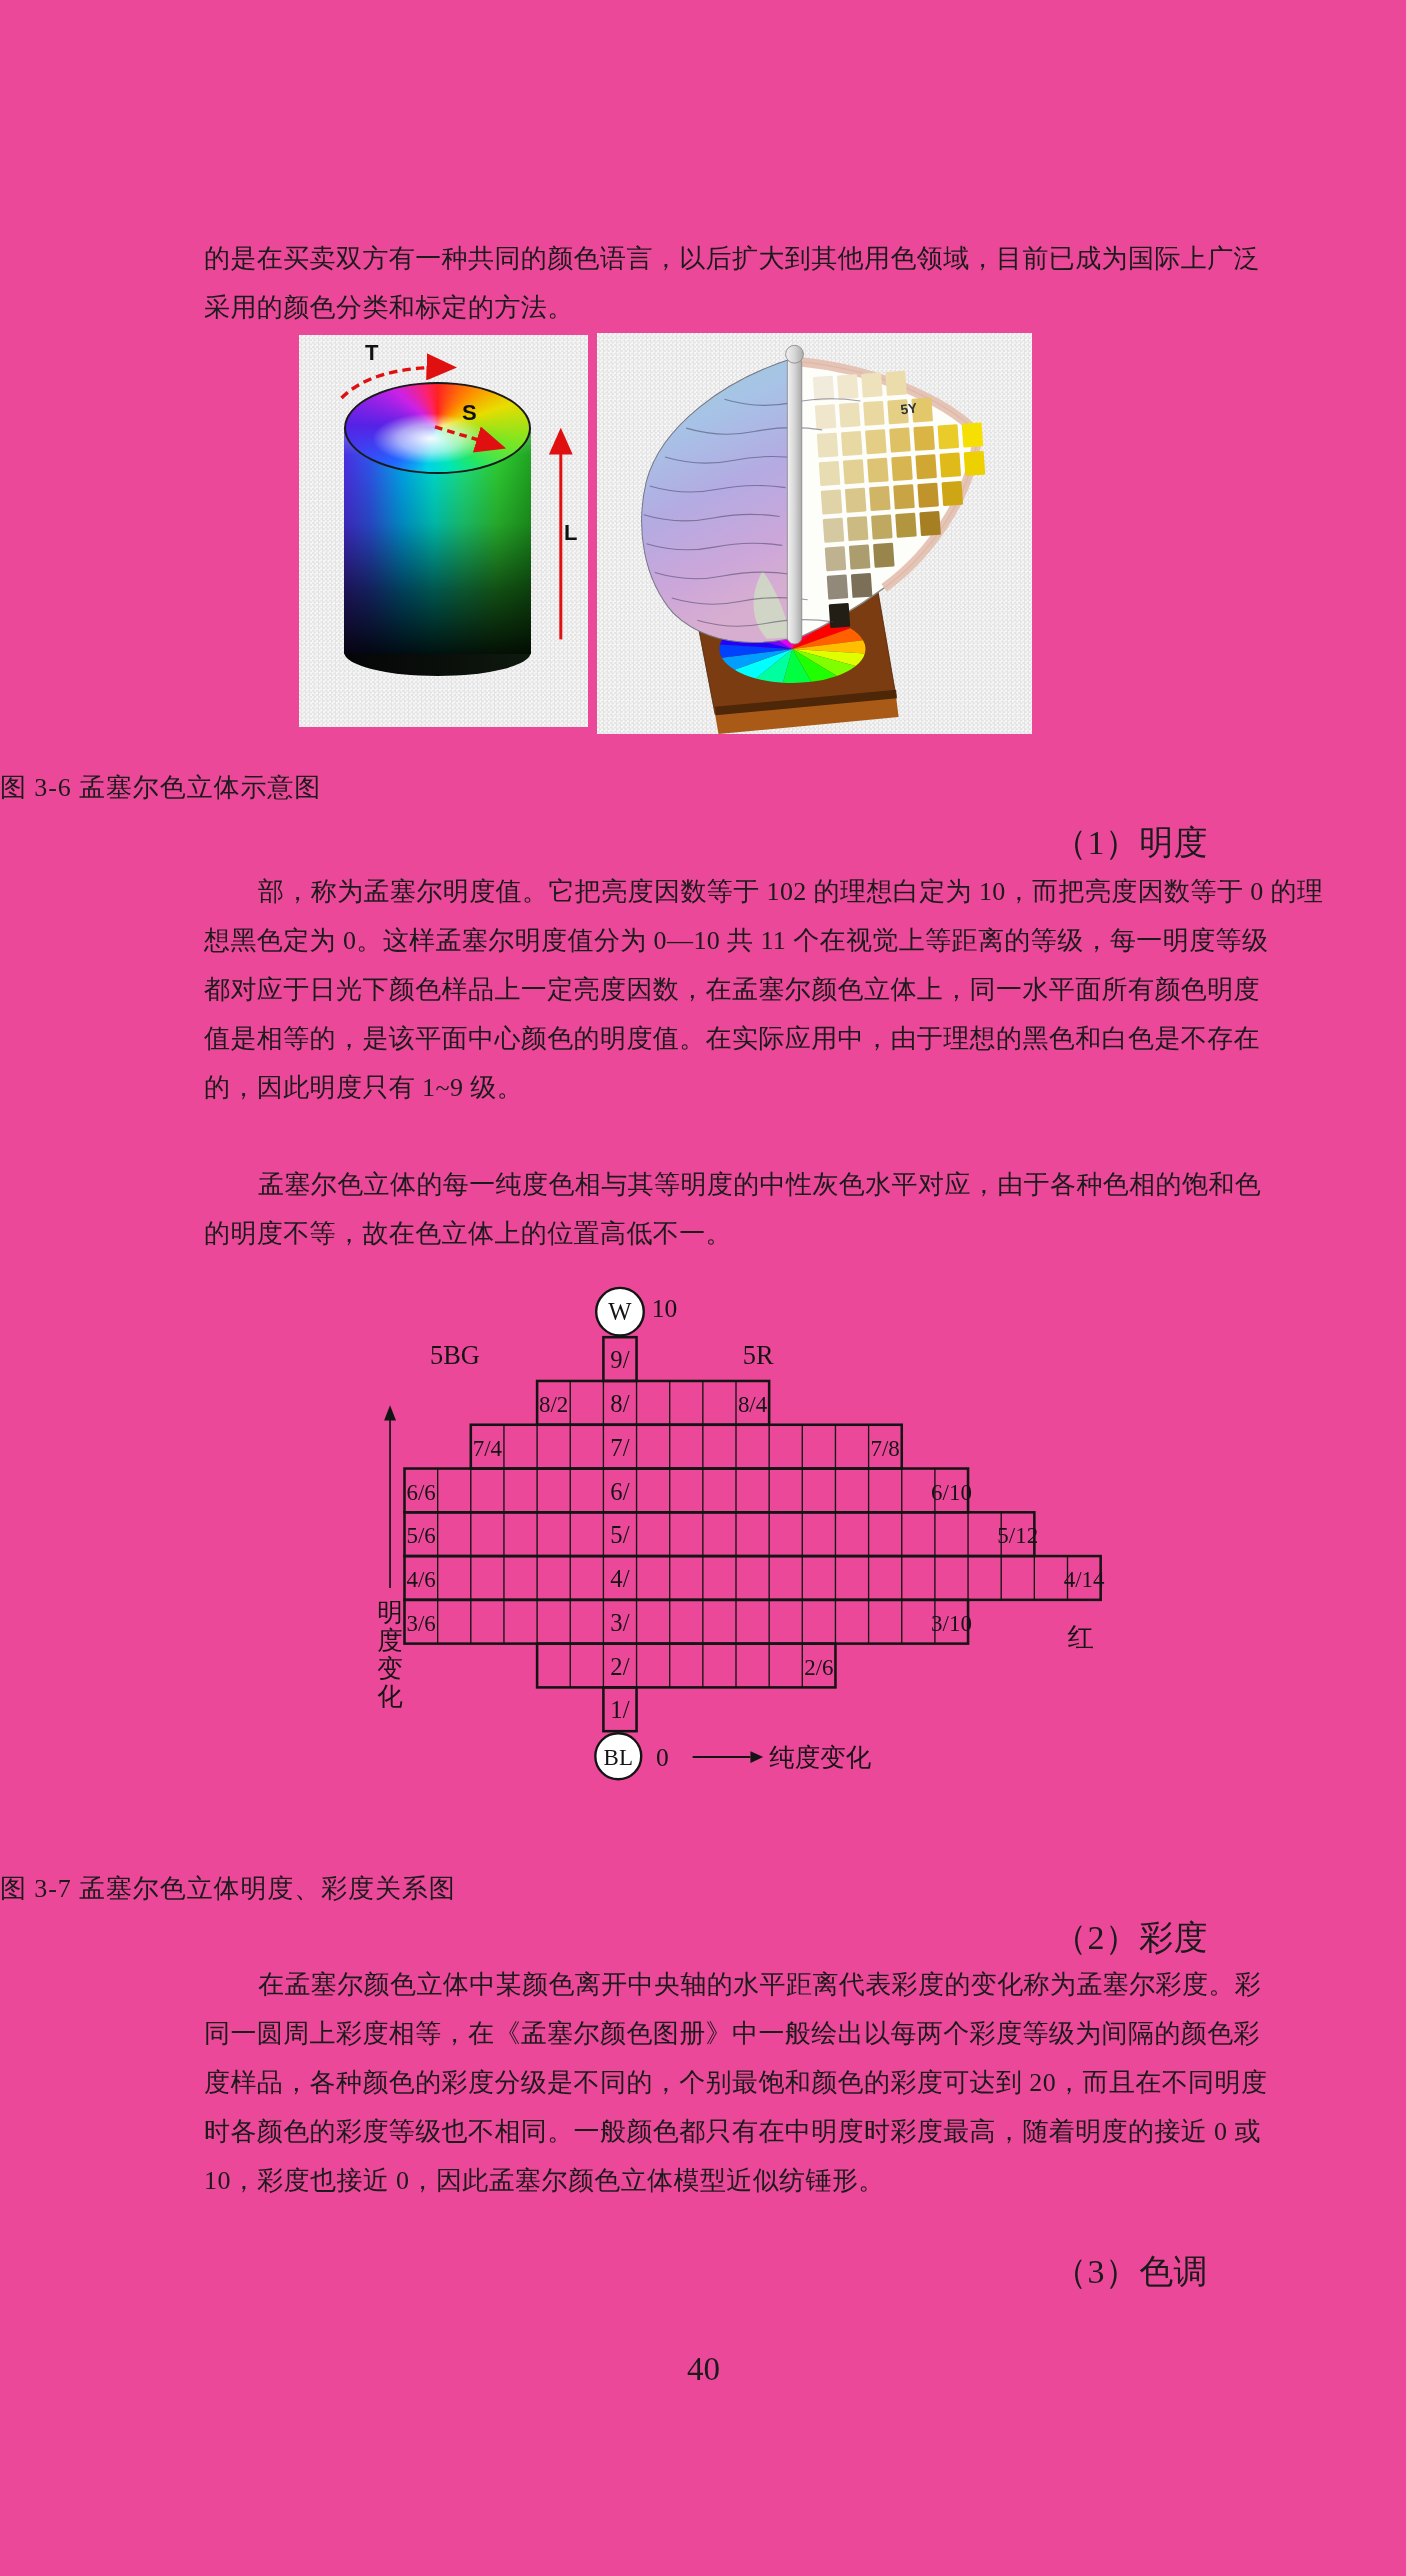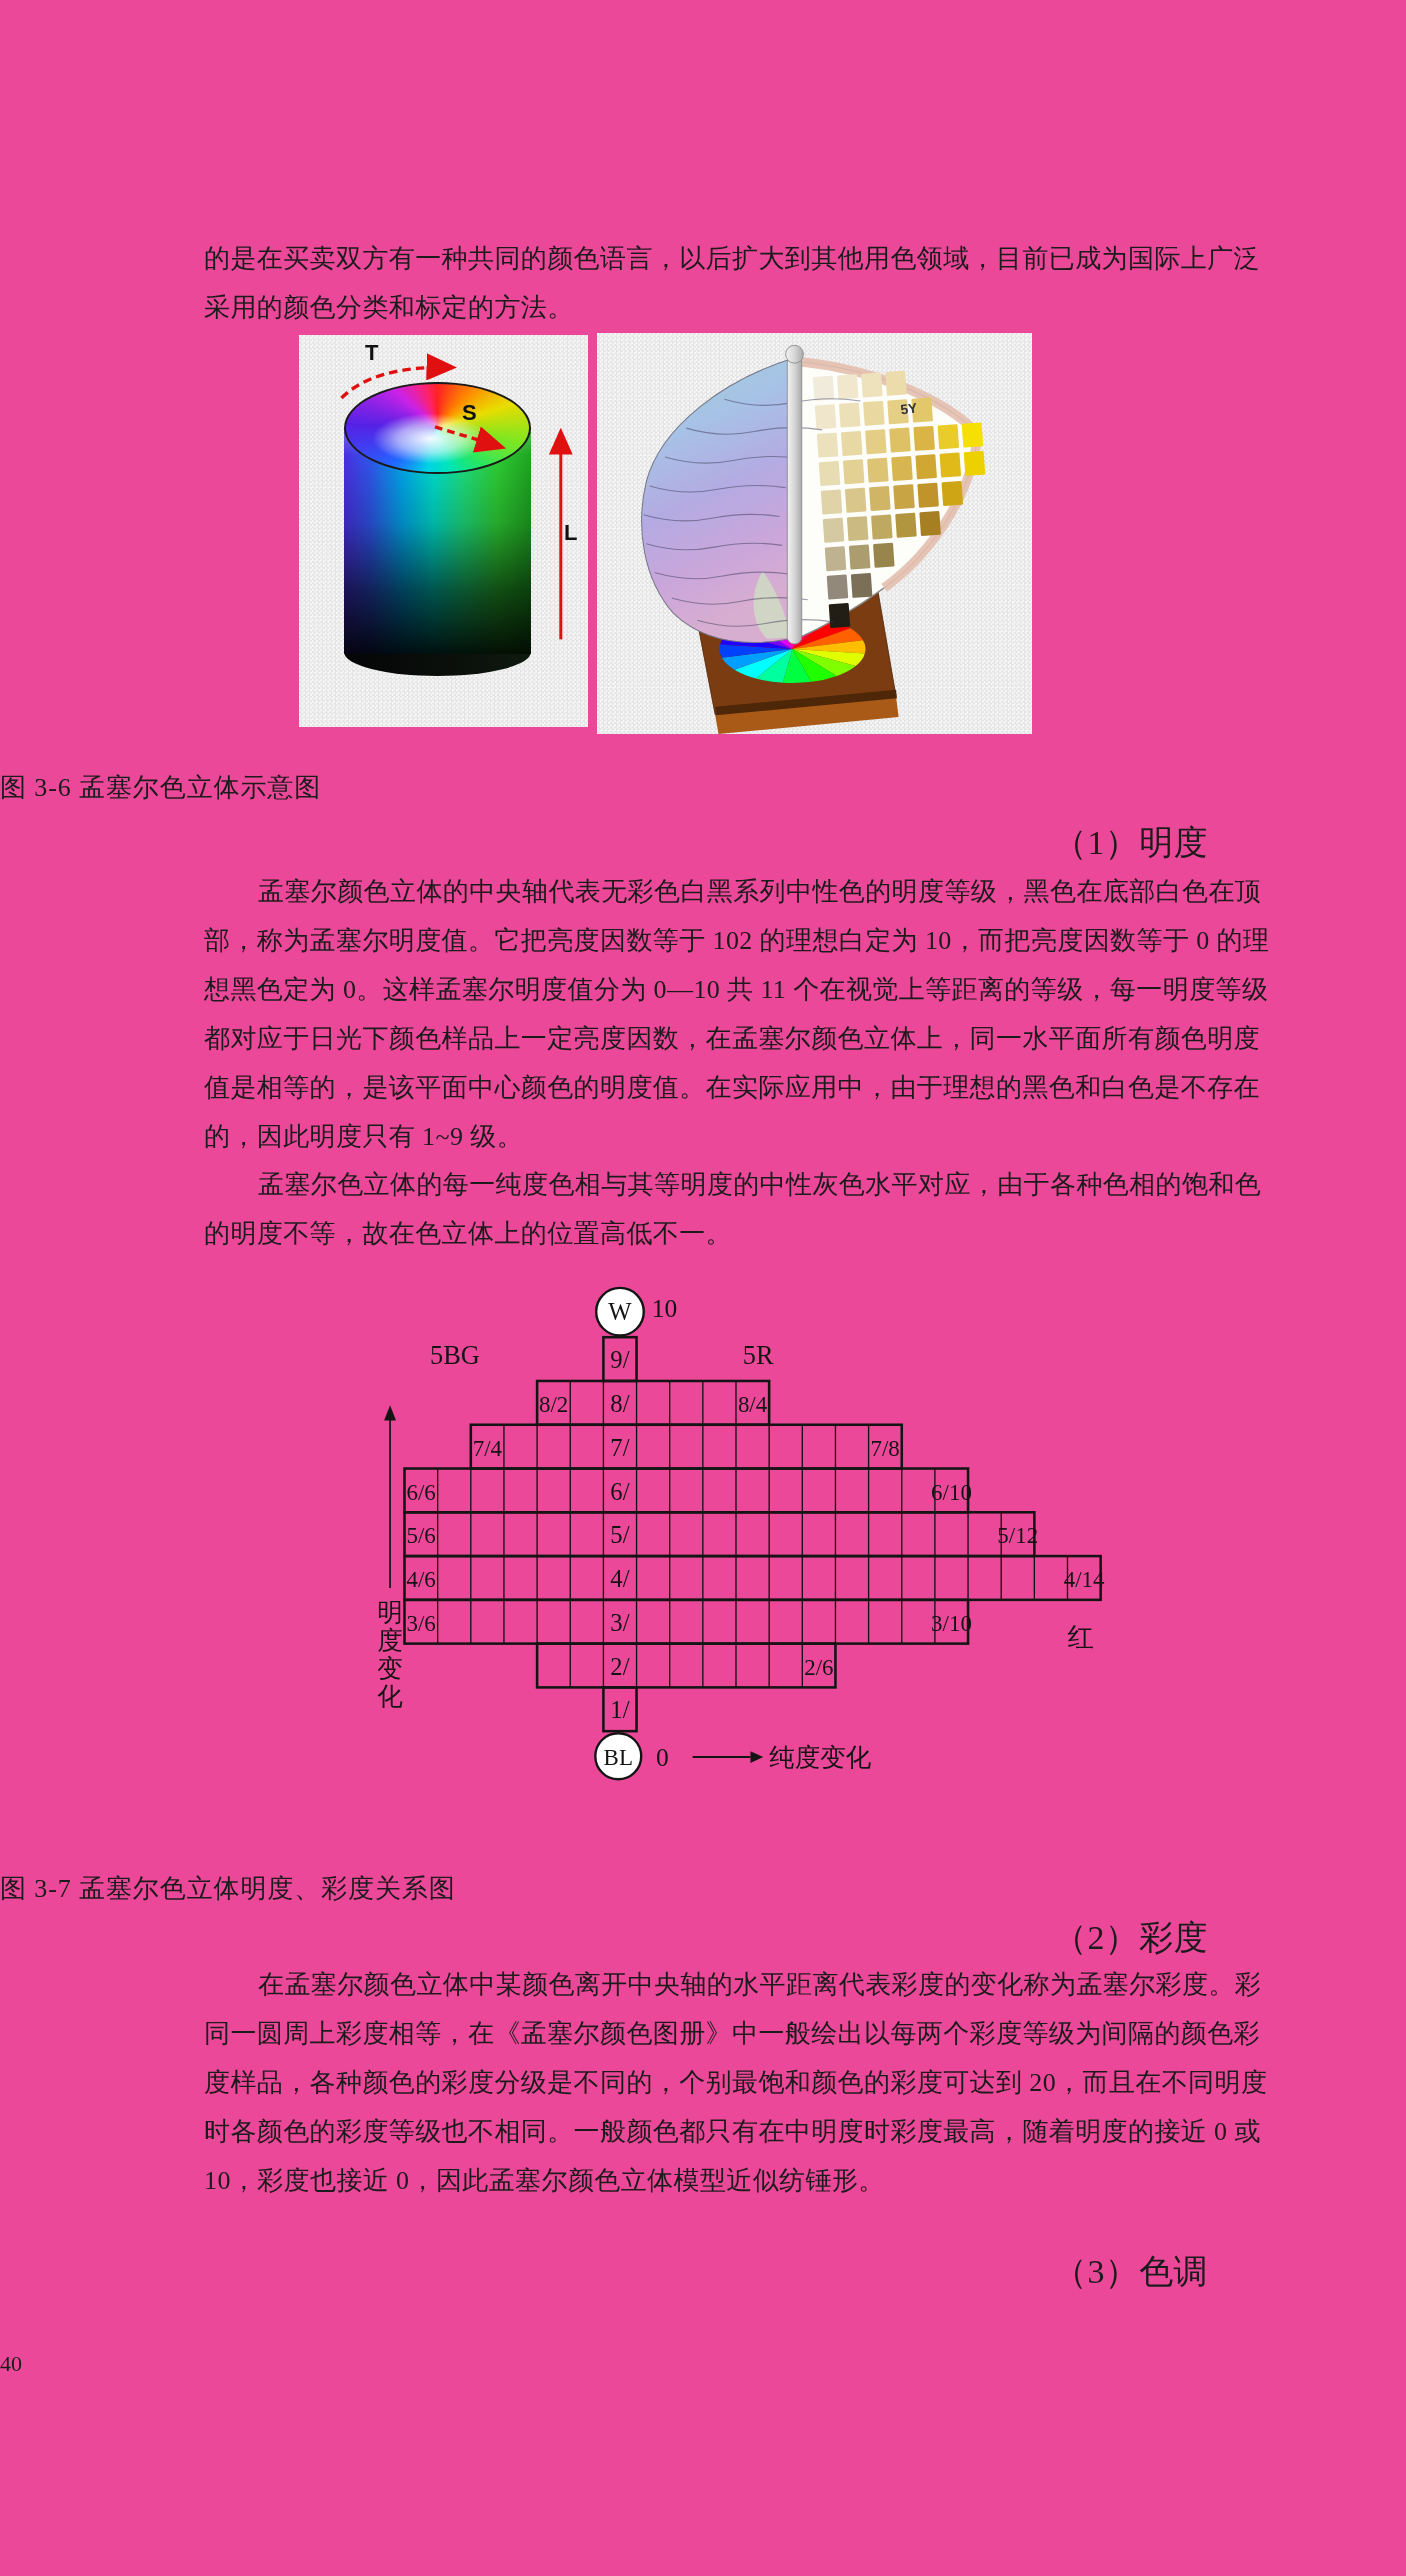--- a/index.html
+++ b/index.html
@@ -6,21 +6,21 @@
   .page{position:relative;width:1407px;height:2576px;background:#ec4899;
         font-family:"Liberation Serif",serif;color:#1b1b1b;overflow:hidden;}
   .block{position:absolute;left:204px;width:1004px;font-size:26px;line-height:49px;
          letter-spacing:0.4px;}
   .line{white-space:pre;}
   .para .line:first-child{text-indent:54px;}
   .heading{position:absolute;left:204px;width:1004px;font-size:34px;line-height:49px;
            text-indent:85px;letter-spacing:0.4px;text-align:right;}
   .center-line{position:absolute;left:0;width:1407px;font-size:26px;
                line-height:49px;letter-spacing:0.9px;}
-  .pagenum{position:absolute;left:0;width:1407px;text-align:left;font-size:22px;top:2351px;}
+  .pagenum{position:absolute;left:0;width:1407px;text-align:center;font-size:33px;top:2351px;}
 
   
   .fig36{position:absolute;left:299px;top:333px;width:733px;height:401px;}
   .checker{background:repeating-conic-gradient(#e3e3e3 0% 25%, #f7f7f7 0% 50%);
            background-size:4.3px 4.3px;}
   .panel-left{position:absolute;left:0;top:1.7px;width:289px;height:392px;}
   .panel-right{position:absolute;left:298px;top:0;width:435px;height:401px;}
 
   .cyl-bottom{position:absolute;left:45px;top:293px;width:187px;height:48px;
       border-radius:50%;background:linear-gradient(90deg,#050507,#0c120c 70%,#0e1a0e);}
@@ -171,21 +171,20 @@
           <path d="M118,338 q40,12 80,4 t80,-2" fill="none" stroke="rgba(60,60,90,0.5)" stroke-width="1.3"></path>
           <rect x="224" y="28" width="17" height="338" rx="8" fill="url(#mastG)" stroke="#888" stroke-width="1"></rect>
           <circle cx="232.5" cy="25" r="10.5" fill="url(#mastG)" stroke="#888" stroke-width="1"></circle>
         </svg>
     </div>
   </div>
   <div class="center-line" style="top:763px">图 3-6 孟塞尔色立体示意图</div>
 
   <div class="heading" style="top:818px">（1）明度</div>
   <div class="block para" style="top:867px">
-      <div class="line">孟塞尔颜色立体的中央轴代表无彩色白黑系列中性色的明度等级，黑色在底部白色在顶</div>
       <div class="line">部，称为孟塞尔明度值。它把亮度因数等于 102 的理想白定为 10，而把亮度因数等于 0 的理</div>
       <div class="line">想黑色定为 0。这样孟塞尔明度值分为 0—10 共 11 个在视觉上等距离的等级，每一明度等级</div>
       <div class="line">都对应于日光下颜色样品上一定亮度因数，在孟塞尔颜色立体上，同一水平面所有颜色明度</div>
       <div class="line">值是相等的，是该平面中心颜色的明度值。在实际应用中，由于理想的黑色和白色是不存在</div>
       <div class="line">的，因此明度只有 1~9 级。</div>
     </div>
   <div class="block para" style="top:1160px">
       <div class="line">孟塞尔色立体的每一纯度色相与其等明度的中性灰色水平对应，由于各种色相的饱和色</div>
       <div class="line">的明度不等，故在色立体上的位置高低不一。</div>
     </div>

